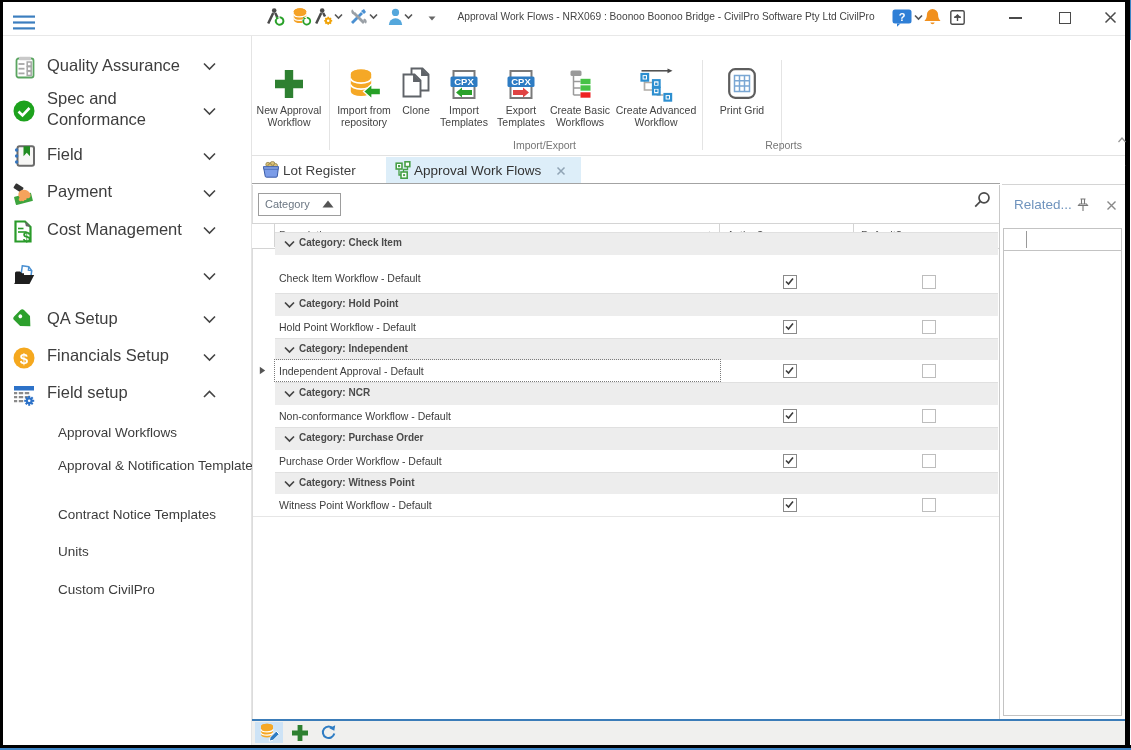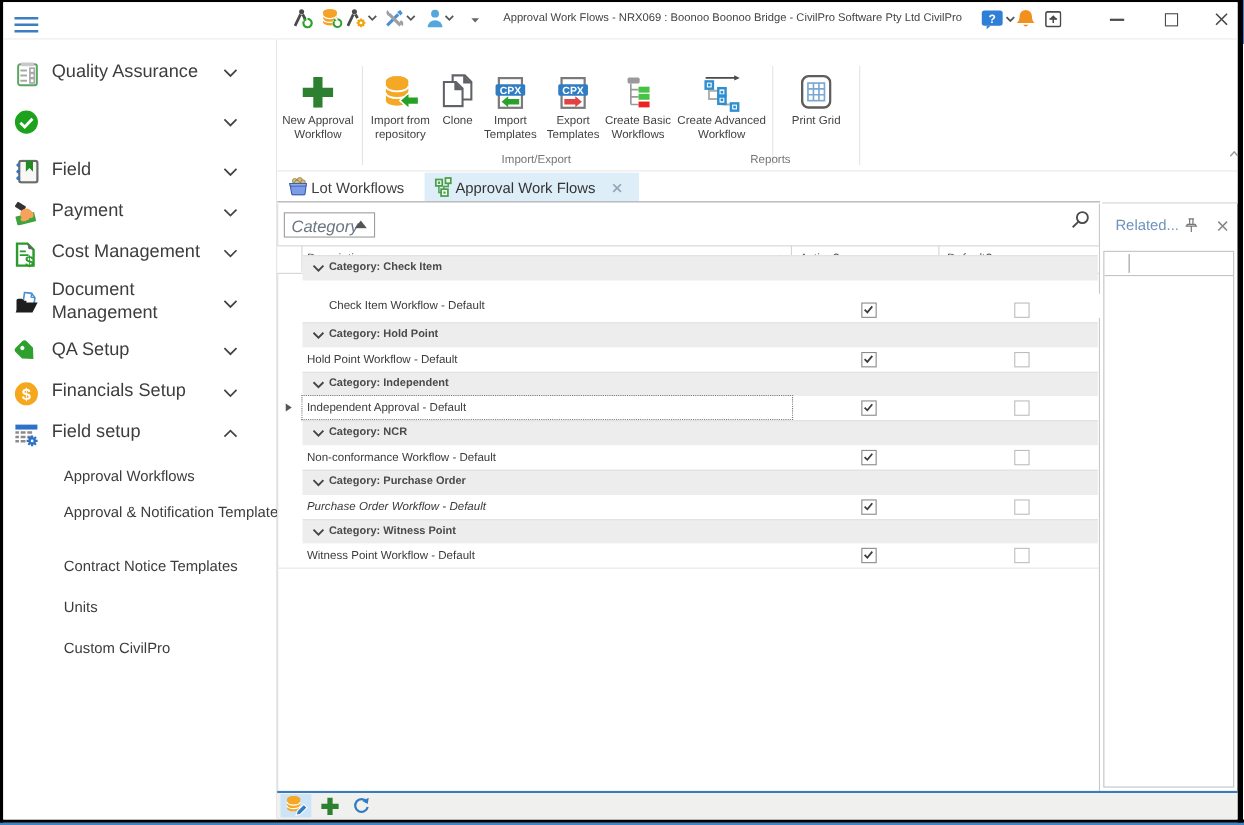--- a/index.html
+++ b/index.html
@@ -132,20 +132,21 @@
 </svg>
 <div class="txt abs" style="left:44px;top:19px;">Quality Assurance</div>
 <svg class="chev abs" style="top:26px;" width="13" height="9" viewBox="0 0 13 9">
       <path d="M1 1.5 L6.5 7 L12 1.5" stroke="#444" stroke-width="1.6" fill="none"></path>
     </svg>
 
 <svg class="ic abs" style="left:10px;top:64px;" width="22" height="22" viewBox="0 0 22 22">
   <circle cx="11" cy="11" r="10.5" fill="#1da21d"></circle>
   <path d="M5.5 11.5 L9.5 15.5 L16.5 8" stroke="#fff" stroke-width="2.6" fill="none"></path>
 </svg>
+<div class="txt abs" style="left:44px;top:52px;">Spec and<br>Conformance</div>
 <svg class="chev abs" style="top:71px;" width="13" height="9" viewBox="0 0 13 9">
       <path d="M1 1.5 L6.5 7 L12 1.5" stroke="#444" stroke-width="1.6" fill="none"></path>
     </svg>
 
 <svg class="ic abs" style="left:10px;top:109px;" width="23" height="22" viewBox="0 0 23 22">
   <rect x="4.5" y="1.2" width="16.5" height="19.6" rx="2" fill="#f7f7f5" stroke="#6b6b6b" stroke-width="2"></rect>
   <g fill="#3575bd">
         <circle cx="3.6" cy="5" r="1.7"></circle>
         <circle cx="3.6" cy="11" r="1.7"></circle>
         <circle cx="3.6" cy="17" r="1.7"></circle>
@@ -186,21 +187,20 @@
     </svg>
 
 <svg class="ic abs" style="left:10px;top:229px;" width="22" height="22" viewBox="0 0 22 22">
   <g transform="rotate(8 14 7)">
         <path d="M8.5 1.5 h6.5 l3.5 3.5 v9 h-10 Z" fill="#fff" stroke="#4a90d2" stroke-width="1.5"></path>
         <path d="M15 1.5 v3.5 h3.5" fill="none" stroke="#4a90d2" stroke-width="1.2"></path>
       </g>
   <path d="M2 18.5 V8 a1.5 1.5 0 0 1 1.5 -1.5 h3.5 l2 1.8 h2 v2 Z" fill="#1e1e1e"></path>
   <path d="M1.2 19 L5.8 10 h15.4 L16.5 19 Z" fill="#1e1e1e"></path>
 </svg>
-<div class="txt abs" style="left:44px;top:217px;">Document<br>Management</div>
 <svg class="chev abs" style="top:236px;" width="13" height="9" viewBox="0 0 13 9">
       <path d="M1 1.5 L6.5 7 L12 1.5" stroke="#444" stroke-width="1.6" fill="none"></path>
     </svg>
 
 <svg class="ic abs" style="left:10px;top:273px;" width="22" height="22" viewBox="0 0 22 22">
   <g transform="rotate(45 11 11)">
     <path d="M1.5 6.5 a2.5 2.5 0 0 1 2.5 -2.5 h8.5 l7.5 7 l-7.5 7 h-8.5 a2.5 2.5 0 0 1 -2.5 -2.5 Z" fill="#2da02d"></path>
     <circle cx="5.8" cy="11" r="1.9" fill="#fff"></circle>
   </g>
 </svg>
@@ -246,21 +246,21 @@
 <div class="sub abs" style="top:471px;">Contract Notice Templates</div>
 <div class="sub abs" style="top:508px;">Units</div>
 <div class="sub abs" style="top:546px;">Custom CivilPro</div>
 </div>
 
 <div id="ribbon" class="abs" style="left:252px;top:36px;width:873px;height:119px;background:#fff;border-bottom:1px solid #e2e2e2;"></div>
 <div id="ribbonbtns">
 <style>
  .rlbl{position:absolute;width:110px;font-size:10.5px;color:#444;text-align:center;line-height:12.4px;top:104px;}
  .rsep{position:absolute;top:60px;width:1px;height:90px;background:#e4e4e4;}
- .rgrp{position:absolute;width:120px;font-size:10.5px;color:#767676;text-align:left;top:139px;}
+ .rgrp{position:absolute;width:120px;font-size:10.5px;color:#767676;text-align:right;top:139px;}
 </style>
 
 <svg class="abs" style="left:275px;top:70px;" width="28" height="28" viewBox="0 0 28 28">
   <path d="M9.8 0 h8.4 v9.8 h9.8 v8.4 h-9.8 v9.8 h-8.4 v-9.8 h-9.8 v-8.4 h9.8 Z" fill="#2e8031"></path>
 </svg>
 <div class="rlbl" style="left:234px;">New Approval<br>Workflow</div>
 <div class="rsep" style="left:329px;"></div>
 
 <svg class="abs" style="left:350px;top:69px;" width="31" height="31" viewBox="0 0 31 31">
   <path d="M0.8 5 a10.2 4.6 0 0 1 20.4 0 v17.5 a10.2 4.6 0 0 1 -20.4 0 Z" fill="#f5a826"></path>
@@ -354,21 +354,21 @@
 <svg class="abs" style="left:262px;top:161px;" width="18" height="17" viewBox="0 0 18 17">
   <g fill="#d9c078" stroke="#8a7840" stroke-width="0.7">
     <circle cx="6" cy="3.5" r="2.2"></circle>
       <circle cx="10.5" cy="2.8" r="2.4"></circle>
       <circle cx="13.5" cy="4.5" r="2"></circle>
       <circle cx="8" cy="5" r="2.2"></circle>
   </g>
   <path d="M1.5 5.8 L16.5 5.8 L15.3 15.2 a1.2 1.2 0 0 1 -1.2 1 H4.4 a1.2 1.2 0 0 1 -1.2 -1 Z" fill="#7b9ce8" stroke="#3a5ca8" stroke-width="1"></path>
   <path d="M1.5 5.8 h15 l-0.3 2.4 H1.8 Z" fill="#8fabea" stroke="#3a5ca8" stroke-width="0.8"></path>
 </svg>
-<div class="abs" style="left:283px;top:163px;font-size:13.5px;color:#3f3f3f;">Lot Workflows</div>
+<div class="abs" style="left:283px;top:163px;font-size:13.5px;color:#3f3f3f;">Lot Register</div>
 
 <div class="abs" style="left:386px;top:157px;width:195px;height:26px;background:#ddeef9;"></div>
 <div class="abs" style="left:252px;top:183px;width:748px;height:1px;background:#a3a3a3;"></div>
 <div class="abs" style="left:1002px;top:184px;width:123px;height:1px;background:#d4d4d4;"></div>
 <svg class="abs" style="left:395px;top:161px;" width="17" height="18" viewBox="0 0 17 18">
   <path d="M4 8 V14 h3 M12.5 5.5 V8.5 h-4 v2.5" stroke="#48a048" stroke-width="1.3" fill="none"></path>
   <g fill="#fff" stroke="#48a048" stroke-width="1.6">
     <rect x="1.2" y="2.2" width="5.8" height="5.8"></rect>
     <rect x="10" y="0.8" width="4.8" height="4.8"></rect>
     <rect x="6" y="11" width="6.2" height="6.2"></rect>
@@ -390,21 +390,21 @@
  .drow{position:absolute;left:275px;width:723px;height:22px;background:#fff;}
  .drow .dt{position:absolute;left:4px;top:5px;font-size:10.5px;color:#3c3c3c;}
  .cb{position:absolute;width:12px;height:12px;border:1px solid #8a8a8a;background:#fff;}
  .cbu{position:absolute;width:12px;height:12px;border:1px solid #bdbdbd;background:#fff;}
 </style>
 
 <div class="abs" style="left:252px;top:185px;width:1px;height:534px;background:#dcdcdc;"></div>
 <div class="abs" style="left:999px;top:185px;width:1px;height:534px;background:#c9c9c9;"></div>
 
 <div class="abs" style="left:258px;top:193px;width:81px;height:21px;border:1px solid #9d9d9d;background:#fff;"></div>
-<div class="abs" style="left:265px;top:198px;font-size:15px;color:#6b7682;font-style:italic;">Category</div>
+<div class="abs" style="left:265px;top:198px;font-size:11px;color:#6b7682;">Category</div>
 <svg class="abs" style="left:322px;top:200px;" width="12" height="8" viewBox="0 0 12 8">
       <path d="M6 0.5 L11.5 7.5 H0.5 Z" fill="#555"></path>
     </svg>
 <svg class="abs" style="left:974px;top:191px;" width="17" height="17" viewBox="0 0 17 17">
   <circle cx="10" cy="6.8" r="5" fill="none" stroke="#4a4a4a" stroke-width="1.7"></circle>
   <path d="M6.4 10.4 L1.2 15.6" stroke="#4a4a4a" stroke-width="1.7"></path>
 </svg>
 
 <div class="abs" style="left:252px;top:223px;width:747px;height:24px;border-top:1px solid #d4d4d4;border-bottom:1px solid #d4d4d4;background:#fff;"></div>
 <div class="abs" style="left:274px;top:223px;width:1px;height:24px;background:#d4d4d4;"></div>
@@ -416,21 +416,21 @@
     </svg>
 <div class="abs" style="left:727px;top:229px;font-size:11px;color:#555;">Active?</div>
 <div class="abs" style="left:861px;top:229px;font-size:11px;color:#555;">Default?</div>
 
 <div class="grow" style="top:232px;">
       <svg class="gv" width="11" height="8" viewBox="0 0 11 8">
         <path d="M1 1.5 L5.5 6 L10 1.5" stroke="#444" stroke-width="1.7" fill="none"></path>
       </svg>
       <div class="gt">Category: Check Item</div>
     </div>
-<div class="drow" style="top:267px;margin-left:20px;">
+<div class="drow" style="top:267px;">
       <div class="dt">Check Item Workflow - Default</div>
     </div>
 <div class="cb" style="left:783px;top:275px;"></div>
     <svg class="abs" style="left:785px;top:277px;" width="9" height="9" viewBox="0 0 9 9">
       <path d="M1 4.5 L3.5 7 L8 1.5" stroke="#3c3c3c" stroke-width="1.6" fill="none"></path>
     </svg>
 <div class="cbu" style="left:922px;top:275px;"></div>
 
 <div class="grow" style="top:293px;">
       <svg class="gv" width="11" height="8" viewBox="0 0 11 8">
@@ -480,21 +480,21 @@
       <path d="M1 4.5 L3.5 7 L8 1.5" stroke="#3c3c3c" stroke-width="1.6" fill="none"></path>
     </svg>
 <div class="cbu" style="left:922px;top:409px;"></div>
 
 <div class="grow" style="top:427px;">
       <svg class="gv" width="11" height="8" viewBox="0 0 11 8">
         <path d="M1 1.5 L5.5 6 L10 1.5" stroke="#444" stroke-width="1.7" fill="none"></path>
       </svg>
       <div class="gt">Category: Purchase Order</div>
     </div>
-<div class="drow" style="top:450px;font-style:italic;">
+<div class="drow" style="top:450px;">
       <div class="dt">Purchase Order Workflow - Default</div>
     </div>
 <div class="cb" style="left:783px;top:454px;"></div>
     <svg class="abs" style="left:785px;top:456px;" width="9" height="9" viewBox="0 0 9 9">
       <path d="M1 4.5 L3.5 7 L8 1.5" stroke="#3c3c3c" stroke-width="1.6" fill="none"></path>
     </svg>
 <div class="cbu" style="left:922px;top:454px;"></div>
 
 <div class="grow" style="top:472px;">
       <svg class="gv" width="11" height="8" viewBox="0 0 11 8">

